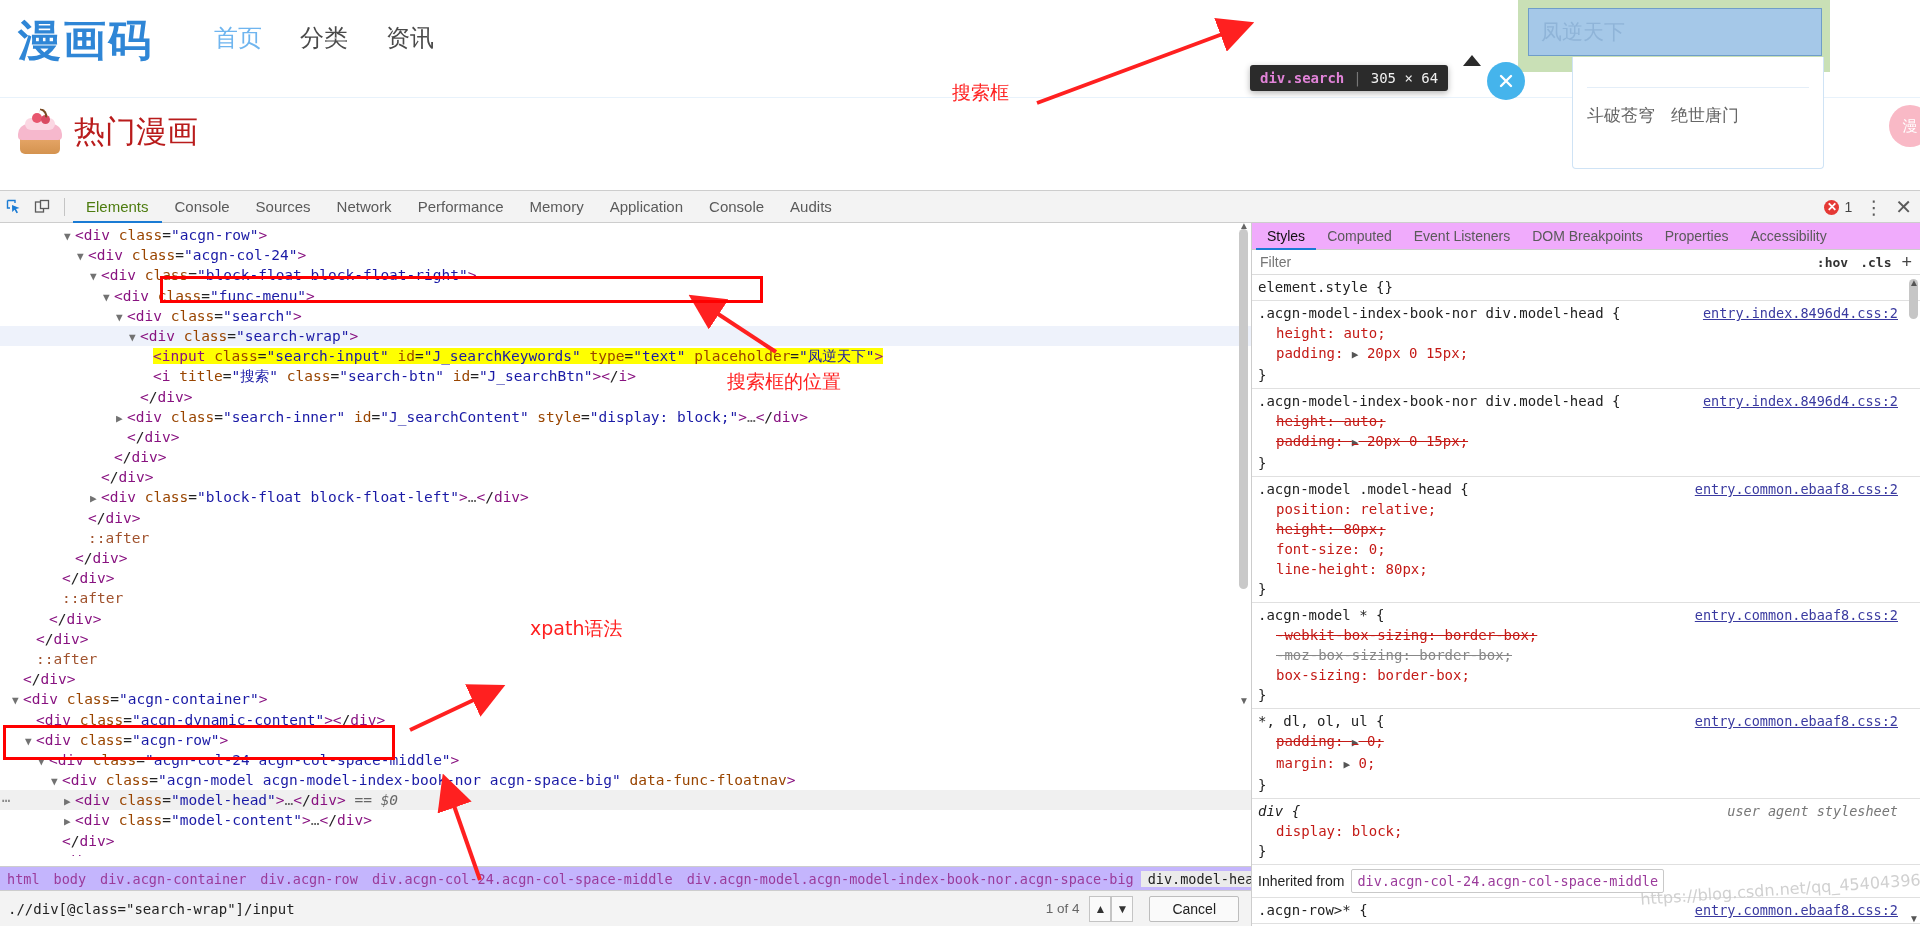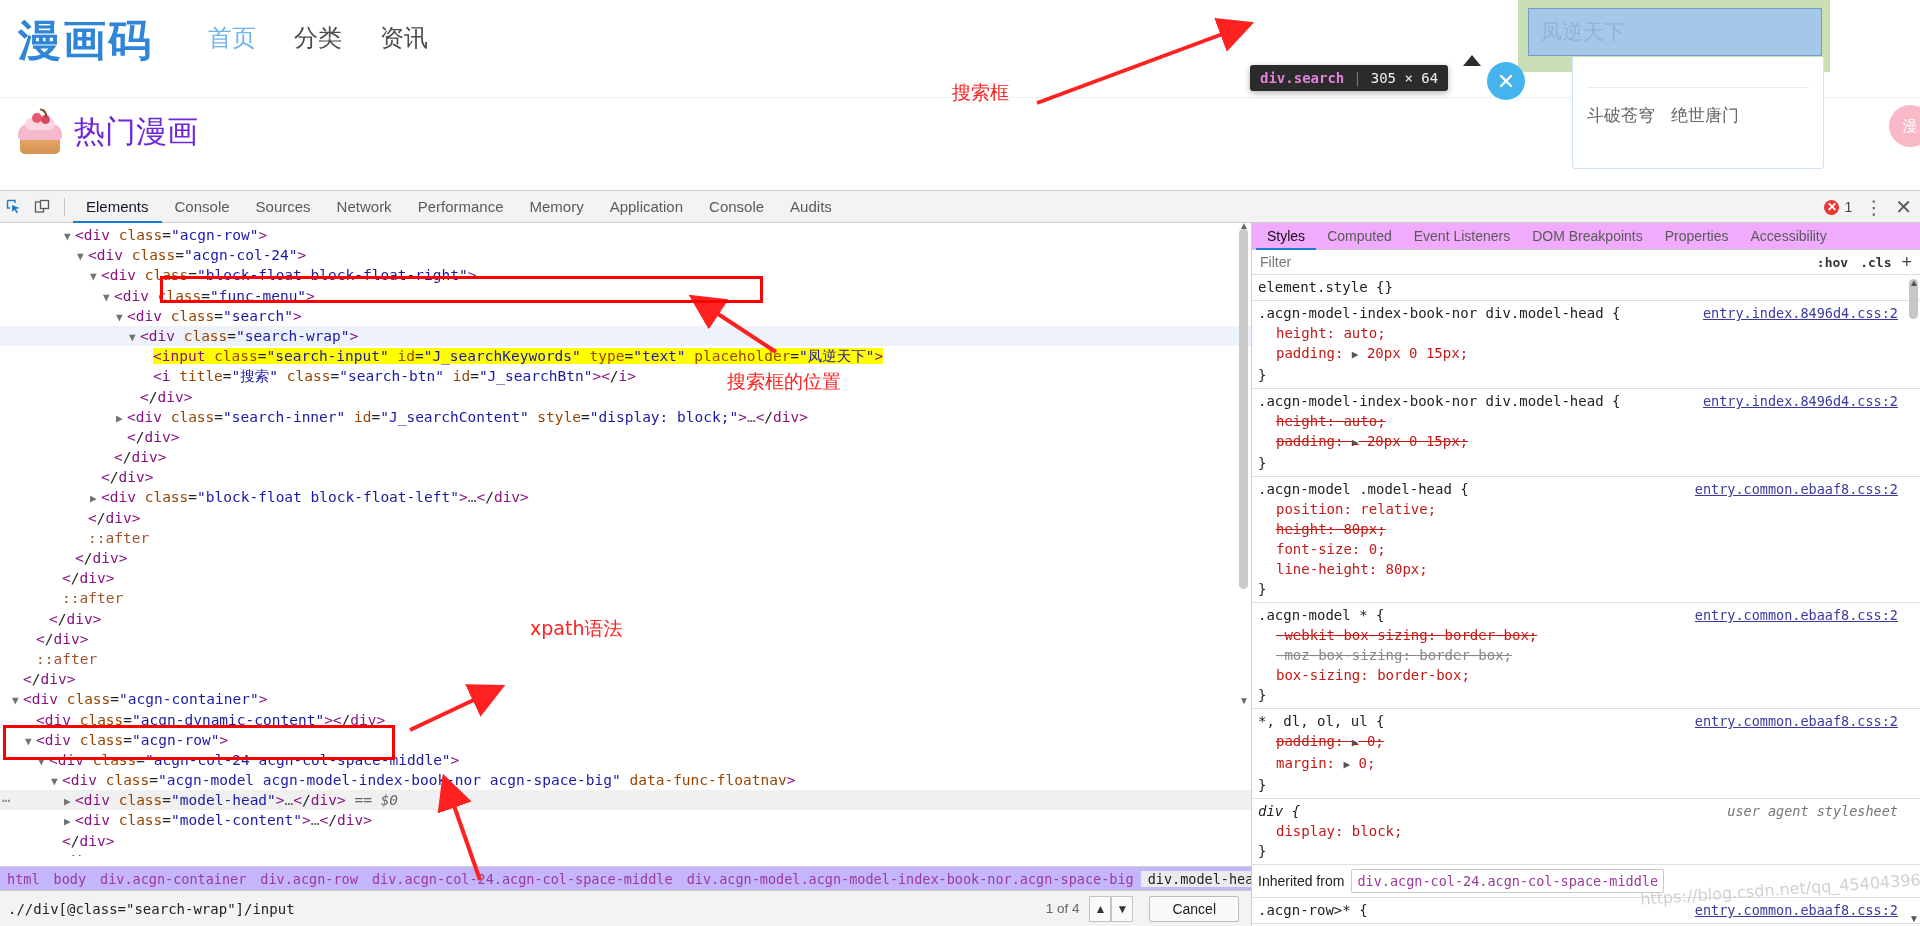--- a/index.html
+++ b/index.html
@@ -20,21 +20,21 @@
   .site-header {
     position: relative; height: 98px; border-bottom: 1px solid #e8f2fb;
     background: #fff;
   }
   .site-logo {
     position: absolute; left: 18px; top: 12px;
     font-size: 43px; font-weight: bold; color: #2f86d6;
     letter-spacing: 2px; font-family: "DejaVu Sans", sans-serif;
   }
   .nav {
-    position: absolute; left: 208px; top: 22px;
+    position: absolute; left: 214px; top: 22px;
     display: flex; gap: 38px; align-items: center;
   }
   .nav-item {
     font-size: 24px; color: #4a4a4a; cursor: pointer;
     font-family: "DejaVu Sans", sans-serif;
   }
   .nav-item.active { color: #6fb5ef; }
 
   .section-head {
     position: absolute; left: 18px; top: 110px;
@@ -61,21 +61,21 @@
   .cake-icon .cherry2 {
     position: absolute; left: 23px; bottom: 30px; width: 9px; height: 9px;
     background: #d94a62; border-radius: 50%;
   }
   .cake-icon .stem {
     position: absolute; left: 21px; bottom: 37px; width: 9px; height: 8px;
     border-top: 2px solid #7a4a22; border-right: 2px solid #7a4a22;
     border-radius: 0 8px 0 0; transform: rotate(12deg);
   }
   .section-title {
-    font-size: 31px; color: #6d28d9; font-family: "DejaVu Sans", sans-serif;
+    font-size: 31px; color: #b91c1c; font-family: "DejaVu Sans", sans-serif;
   }
 
   
   .hl-margin {
     position: absolute; left: 1518px; top: 0px; width: 312px; height: 72px;
     background: #c9e0b6;
   }
   .hl-box {
     position: absolute; left: 1528px; top: 8px; width: 294px; height: 48px;
     background: #a5c8e8; border: 1px solid #6f9dc9;
@@ -144,21 +144,21 @@
   .dt-icon-btn {
     width: 28px; height: 28px; display: flex; align-items: center;
     justify-content: center; cursor: pointer;
   }
   .dt-sep { width: 1px; height: 18px; background: #c4c4c4; margin: 0 8px; }
   .dt-tabs { display: flex; align-items: center; height: 32px; }
   .dt-tab {
     padding: 0 13px; height: 32px; line-height: 32px;
     font-size: 15px; color: #5a5a5a; cursor: pointer;
   }
-  .dt-tab.active { color: #0f172a; box-shadow: inset 0 -2px 0 #1a7bd4; }
+  .dt-tab.active { color: #4d7c0f; box-shadow: inset 0 -2px 0 #1a7bd4; }
   .dt-tabbar-right {
     position: absolute; right: 8px; top: 0; height: 32px;
     display: flex; align-items: center; gap: 12px;
   }
   .err-badge { display: flex; align-items: center; gap: 5px; font-size: 14px; color: #444; }
   .err-dot {
     width: 15px; height: 15px; border-radius: 50%; background: #e53935;
     color: #fff; font-size: 12px; line-height: 15px; text-align: center;
     font-weight: bold;
   }

